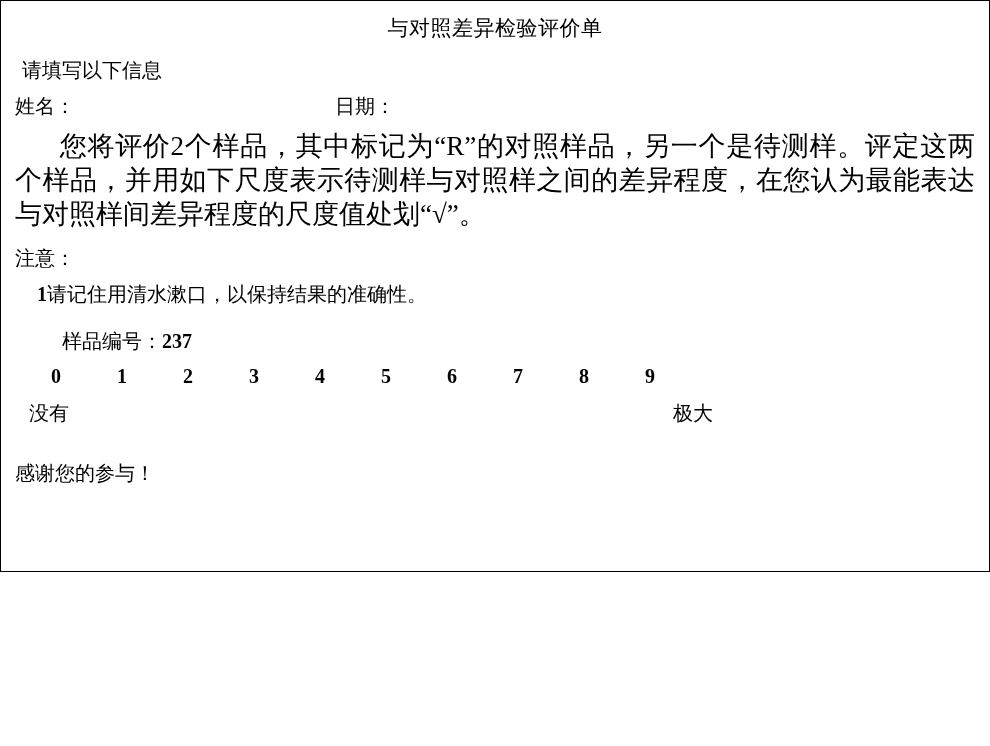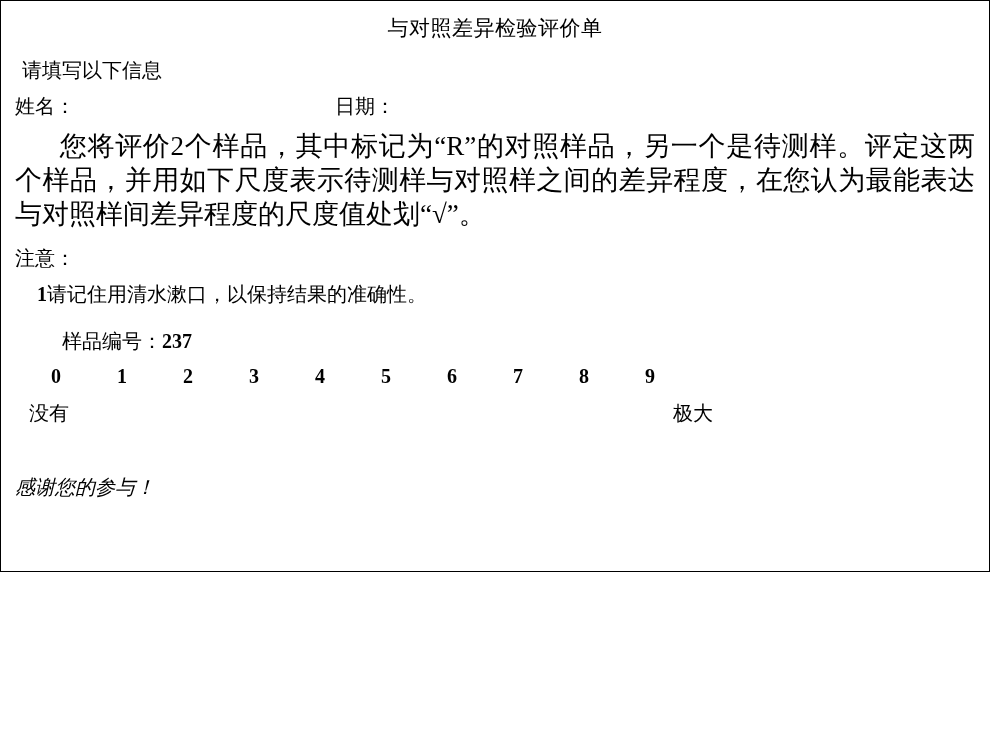--- a/index.html
+++ b/index.html
@@ -144,22 +144,21 @@
     margin-right: 0;
   }
   .blank-right {
     position: absolute;
     left: 650px;
     top: 0;
   }
   .thanks {
     font-size: 20px;
     line-height: 34px;
-    margin-top: 40px;
-    font-style: italic;
+    margin-top: 26px;
   }
 </style>
 </head>
 <body>
 
 <div id="page">
   <div class="inner">
 
     <div class="doc-title">与对照差异检验评价单</div>
 

